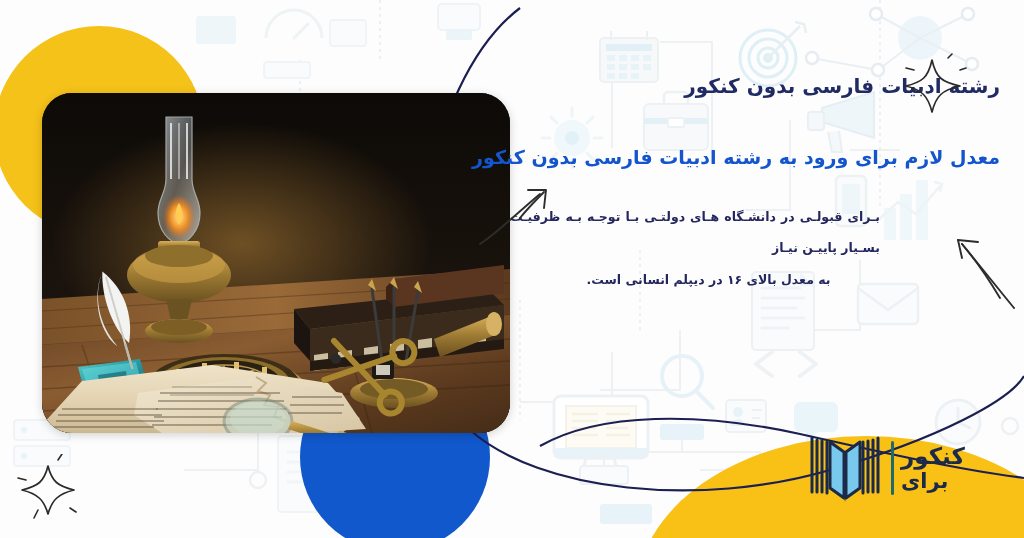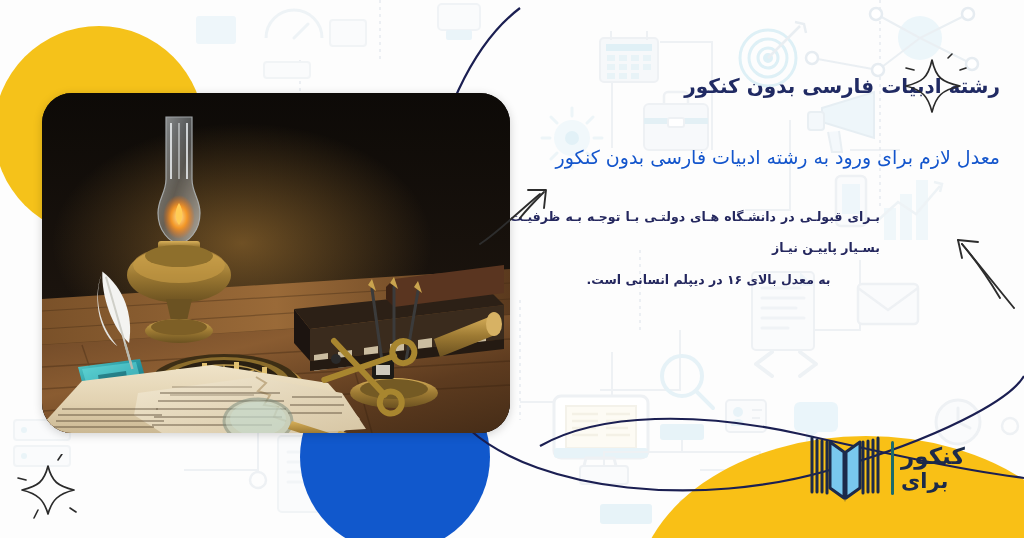--- a/index.html
+++ b/index.html
@@ -42,21 +42,21 @@
   .text-col{
     position:absolute;z-index:6;right:24px;top:72px;width:560px;
     text-align:right;direction:rtl;
   }
   .h1{
     font-size:20px;font-weight:bold;color:#202a63;
     letter-spacing:0;line-height:1.4;margin:0 0 44px 0;
     white-space:nowrap;
   }
   .h2{
-    font-size:19px;font-weight:normal;color:#1355cc;
+    font-size:19px;font-weight:bold;color:#1355cc;
     line-height:1.4;margin:0 0 30px 0;white-space:nowrap;
   }
   .body-txt{
     font-size:12.5px;font-weight:bold;color:#24275e;
     line-height:2.55;margin:8px;
     width:370px;margin-right:120px;
     text-align:justify;
   }
   .body-txt .l2{display:block;text-align:center;padding-left:27px;}
 

